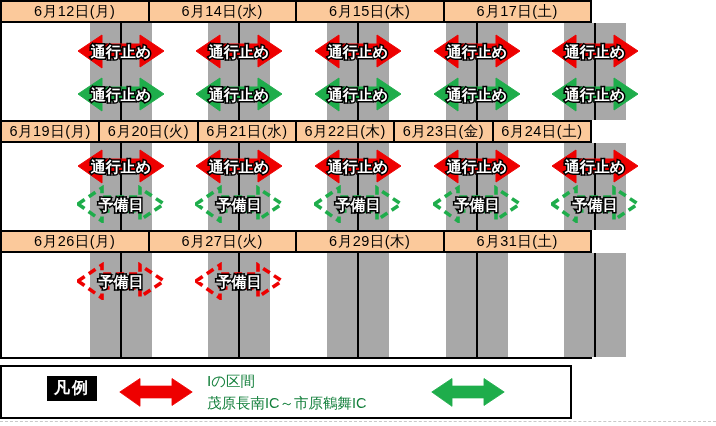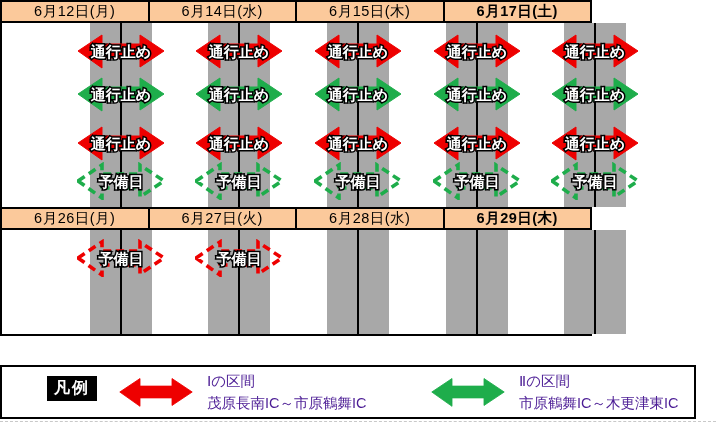--- a/index.html
+++ b/index.html
@@ -14,41 +14,41 @@
   }
   .week-header{
     display:flex;height:23px;box-sizing:border-box;
     border-top:2px solid #000;border-bottom:2px solid #000;
   }
   .hdr-cell{
     flex:1;box-sizing:border-box;border-right:2px solid #000;
     text-align:center;font-size:14.5px;line-height:19px;color:#000;
     letter-spacing:0.5px;white-space:nowrap;overflow:hidden;
   }
-  .hdr-cell:last-child{border-right:none;font-weight:bold;}
+  .hdr-cell:last-child{border-right:none;}
   .week-body{position:relative;background:#fff;}
   .graybar{position:absolute;top:0;}
   .vline{position:absolute;top:0;width:2px;background:#000;}
   .arrow{position:absolute;text-decoration:underline;}
   .arrow svg{display:block;}
   svg text{
     font-family:"Liberation Sans","DejaVu Sans",sans-serif;
     font-weight:bold;paint-order:stroke;stroke:#000;fill:#fff;
   }
   #legend{
-    position:absolute;left:0;top:365px;width:696px;height:54px;
+    position:absolute;left:0;top:365px;width:572px;height:54px;
     border:2px solid #000;box-sizing:border-box;background:#fff;
   }
   .legend-title{
     position:absolute;left:45px;top:9px;background:#000;color:#fff;
     font-size:16px;font-weight:bold;padding:2px 7px;letter-spacing:2px;
   }
   .legend-arrow{position:absolute;top:9px;}
   .legend-text{
-    position:absolute;top:3px;font-size:14.5px;line-height:22px;color:#4c1d95;white-space:nowrap;
+    position:absolute;top:3px;font-size:14.5px;line-height:22px;color:#15803d;white-space:nowrap;
   }
   #bottom-rule{
     position:absolute;left:0;right:0;top:421px;height:0;
     border-top:1px dashed #c9c9c9;
   }
 </style>
 </head>
 <body>
 
 <div id="stage">
@@ -124,20 +124,28 @@
             <text x="44" y="24.5" text-anchor="middle" font-size="15" stroke-width="3">通行止め</text>
           </svg>
         </div>
         <div class="arrow" style="left: 549.333px; top: 52px;">
           <svg viewBox="0 0 88 38" width="88" height="38">
             <polygon points="1,19 25,3 25,12 63,12 63,3 87,19 63,35 63,26 25,26 25,36" fill="#1ead4b" stroke="#1ead4b" stroke-width="1"></polygon>
             <text x="44" y="24.5" text-anchor="middle" font-size="15" stroke-width="3">通行止め</text>
           </svg>
         </div>
       </div>
+      <div class="week-header" style="background: rgb(251, 201, 155);">
+        <div class="hdr-cell">6月19日(月)</div>
+        <div class="hdr-cell">6月20日(火)</div>
+        <div class="hdr-cell">6月21日(水)</div>
+        <div class="hdr-cell">6月22日(木)</div>
+        <div class="hdr-cell">6月23日(金)</div>
+        <div class="hdr-cell">6月24日(土)</div>
+      </div>
       <div class="week-body" style="height: 87px;">
         <div class="graybar" style="left: 87.6667px; width: 62px; height: 87px; background: rgb(168, 168, 168);"></div>
         <div class="graybar" style="left: 206.333px; width: 62px; height: 87px; background: rgb(168, 168, 168);"></div>
         <div class="graybar" style="left: 325px; width: 62px; height: 87px; background: rgb(168, 168, 168);"></div>
         <div class="graybar" style="left: 443.667px; width: 62px; height: 87px; background: rgb(168, 168, 168);"></div>
         <div class="graybar" style="left: 562.333px; width: 62px; height: 87px; background: rgb(168, 168, 168);"></div>
         <div class="vline" style="left: 117.667px; height: 87px;"></div>
         <div class="vline" style="left: 236.333px; height: 87px;"></div>
         <div class="vline" style="left: 355px; height: 87px;"></div>
         <div class="vline" style="left: 473.667px; height: 87px;"></div>
@@ -199,22 +207,22 @@
         <div class="arrow" style="left: 549.333px; top: 42px;">
           <svg viewBox="0 0 88 38" width="88" height="38">
             <polygon points="1,19 25,3 25,12 63,12 63,3 87,19 63,35 63,26 25,26 25,36" fill="none" stroke="#1ead4b" stroke-width="3.6" stroke-dasharray="8 5"></polygon>
             <text x="44" y="24.5" text-anchor="middle" font-size="15" stroke-width="3">予備日</text>
           </svg>
         </div>
       </div>
       <div class="week-header" style="background: rgb(251, 201, 155);">
         <div class="hdr-cell">6月26日(月)</div>
         <div class="hdr-cell">6月27日(火)</div>
-        <div class="hdr-cell">6月28日(水)</div>
         <div class="hdr-cell">6月29日(木)</div>
+        <div class="hdr-cell">6月31日(土)</div>
       </div>
       <div class="week-body" style="height: 104px;">
         <div class="graybar" style="left: 87.6667px; width: 62px; height: 104px; background: rgb(168, 168, 168);"></div>
         <div class="graybar" style="left: 206.333px; width: 62px; height: 104px; background: rgb(168, 168, 168);"></div>
         <div class="graybar" style="left: 325px; width: 62px; height: 104px; background: rgb(168, 168, 168);"></div>
         <div class="graybar" style="left: 443.667px; width: 62px; height: 104px; background: rgb(168, 168, 168);"></div>
         <div class="graybar" style="left: 562.333px; width: 62px; height: 104px; background: rgb(168, 168, 168);"></div>
         <div class="vline" style="left: 117.667px; height: 104px;"></div>
         <div class="vline" style="left: 236.333px; height: 104px;"></div>
         <div class="vline" style="left: 355px; height: 104px;"></div>
@@ -240,20 +248,16 @@
     <span class="legend-arrow" id="legend-arrow-0" style="left:112px"><svg viewBox="0 0 88 38" width="84" height="32">
           <polygon points="1,19 25,3 25,12 63,12 63,3 87,19 63,35 63,26 25,26 25,36" fill="#ee0000" stroke="#ee0000" stroke-width="1"></polygon>
         </svg></span>
     <div class="legend-text" style="left:205px">
       <div>Ⅰの区間</div>
       <div>茂原長南IC～市原鶴舞IC</div>
     </div>
     <span class="legend-arrow" id="legend-arrow-1" style="left:424px"><svg viewBox="0 0 88 38" width="84" height="32">
           <polygon points="1,19 25,3 25,12 63,12 63,3 87,19 63,35 63,26 25,26 25,36" fill="#1ead4b" stroke="#1ead4b" stroke-width="1"></polygon>
         </svg></span>
-    <div class="legend-text" style="left:517px">
-      <div>Ⅱの区間</div>
-      <div>市原鶴舞IC～木更津東IC</div>
-    </div>
   </div>
 
   <div id="bottom-rule"></div>
 </div>
 
 </body></html>

